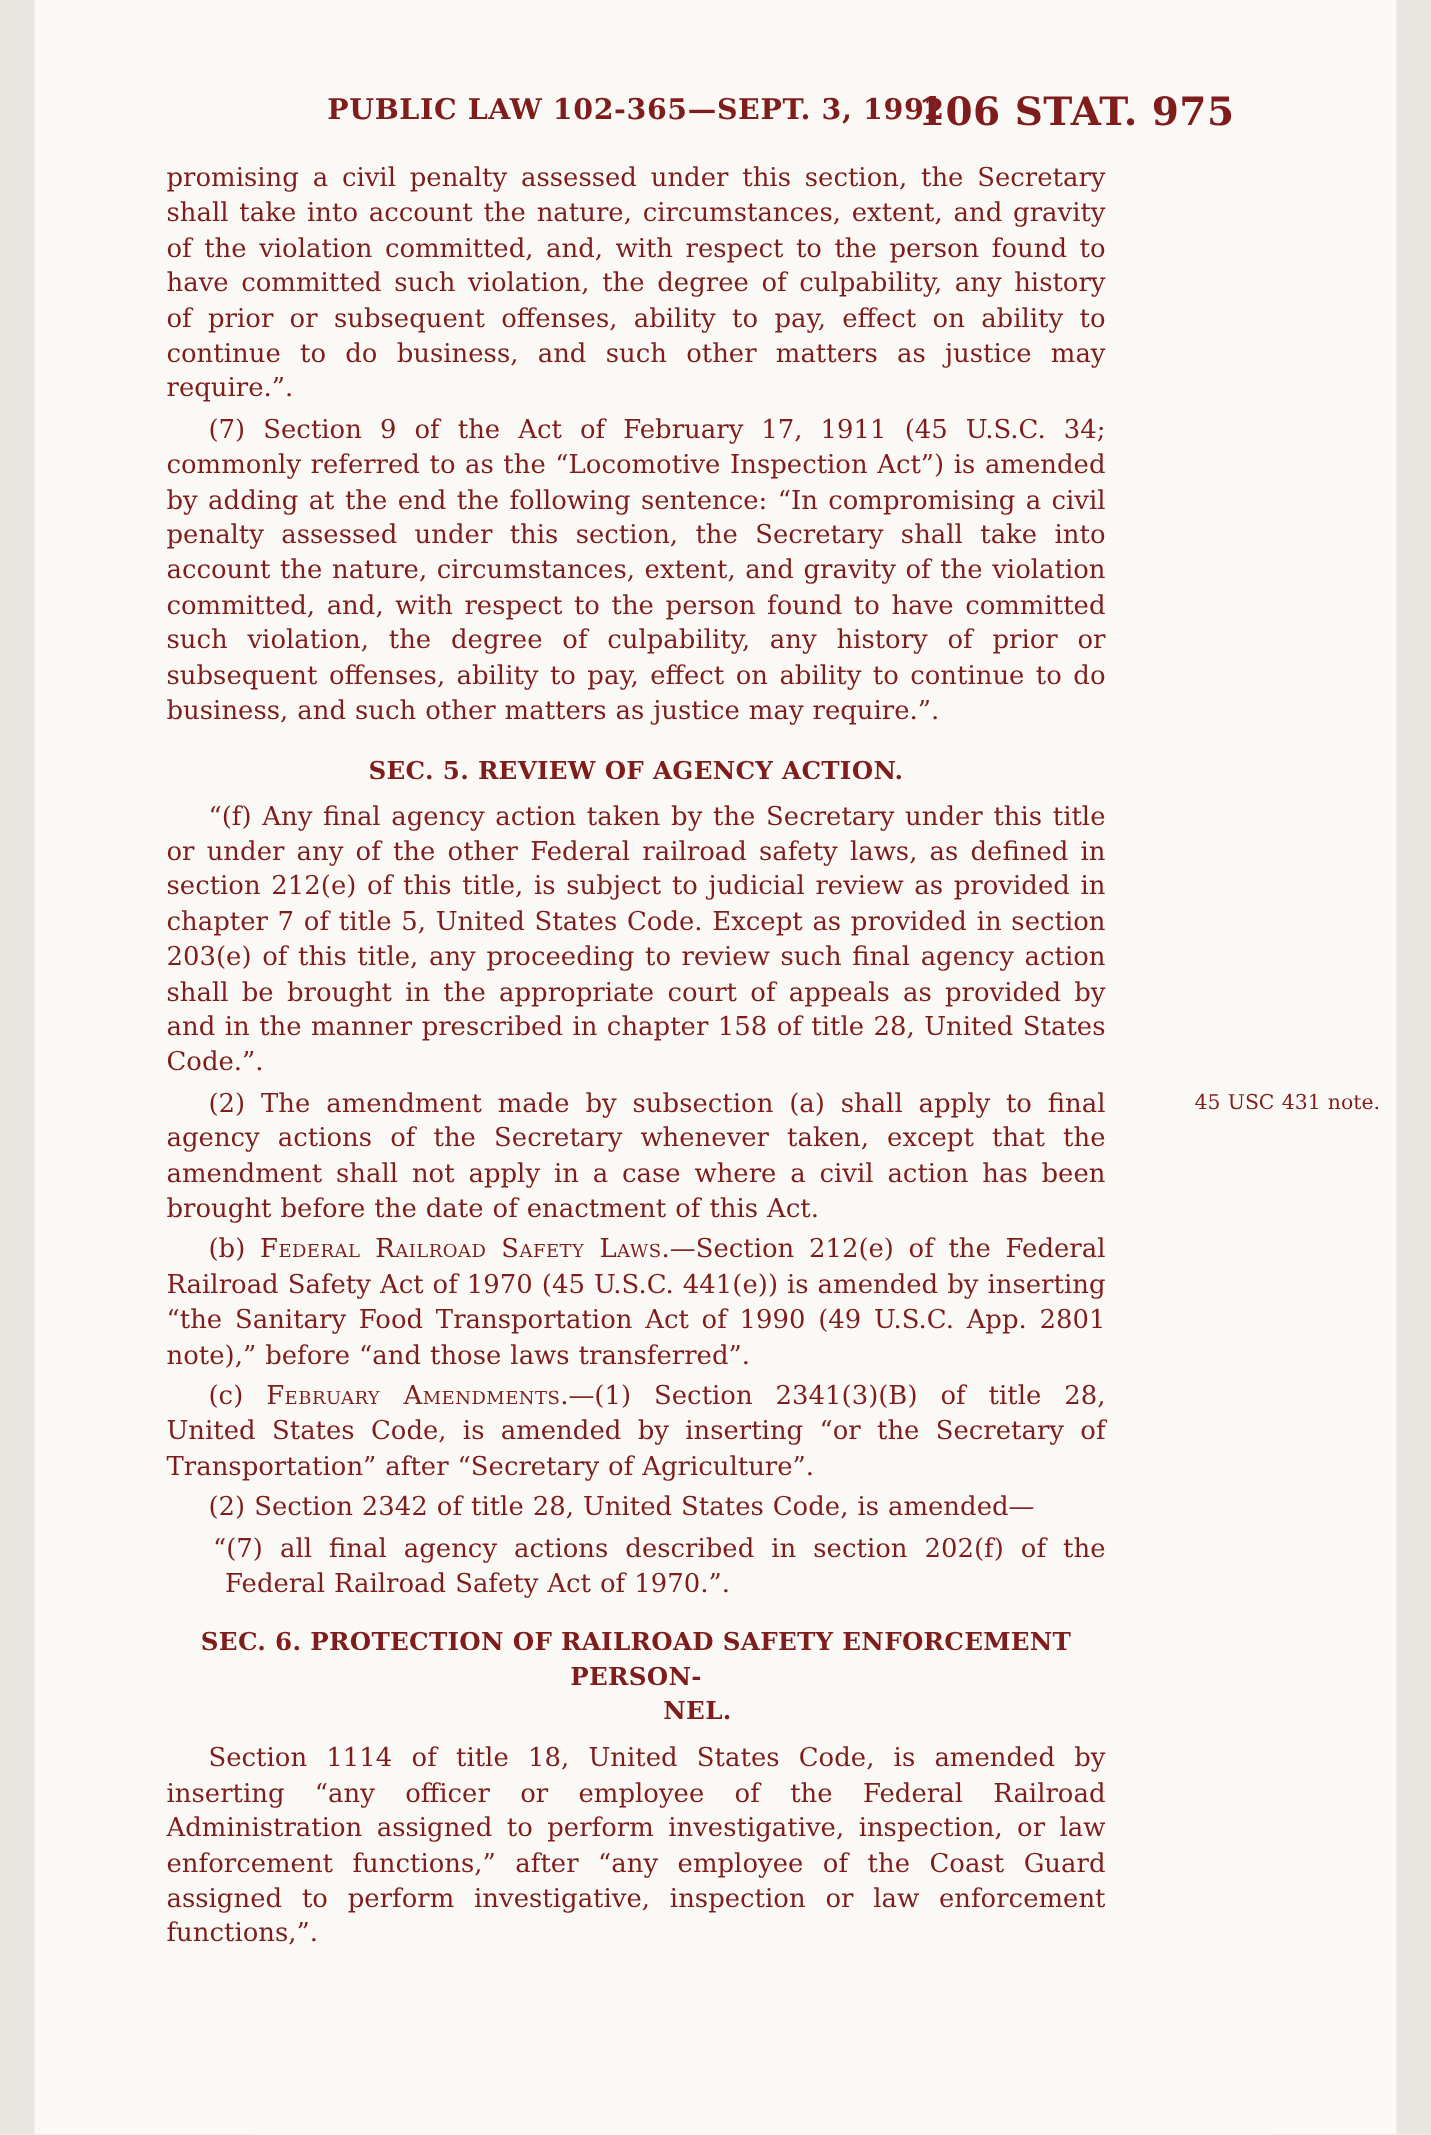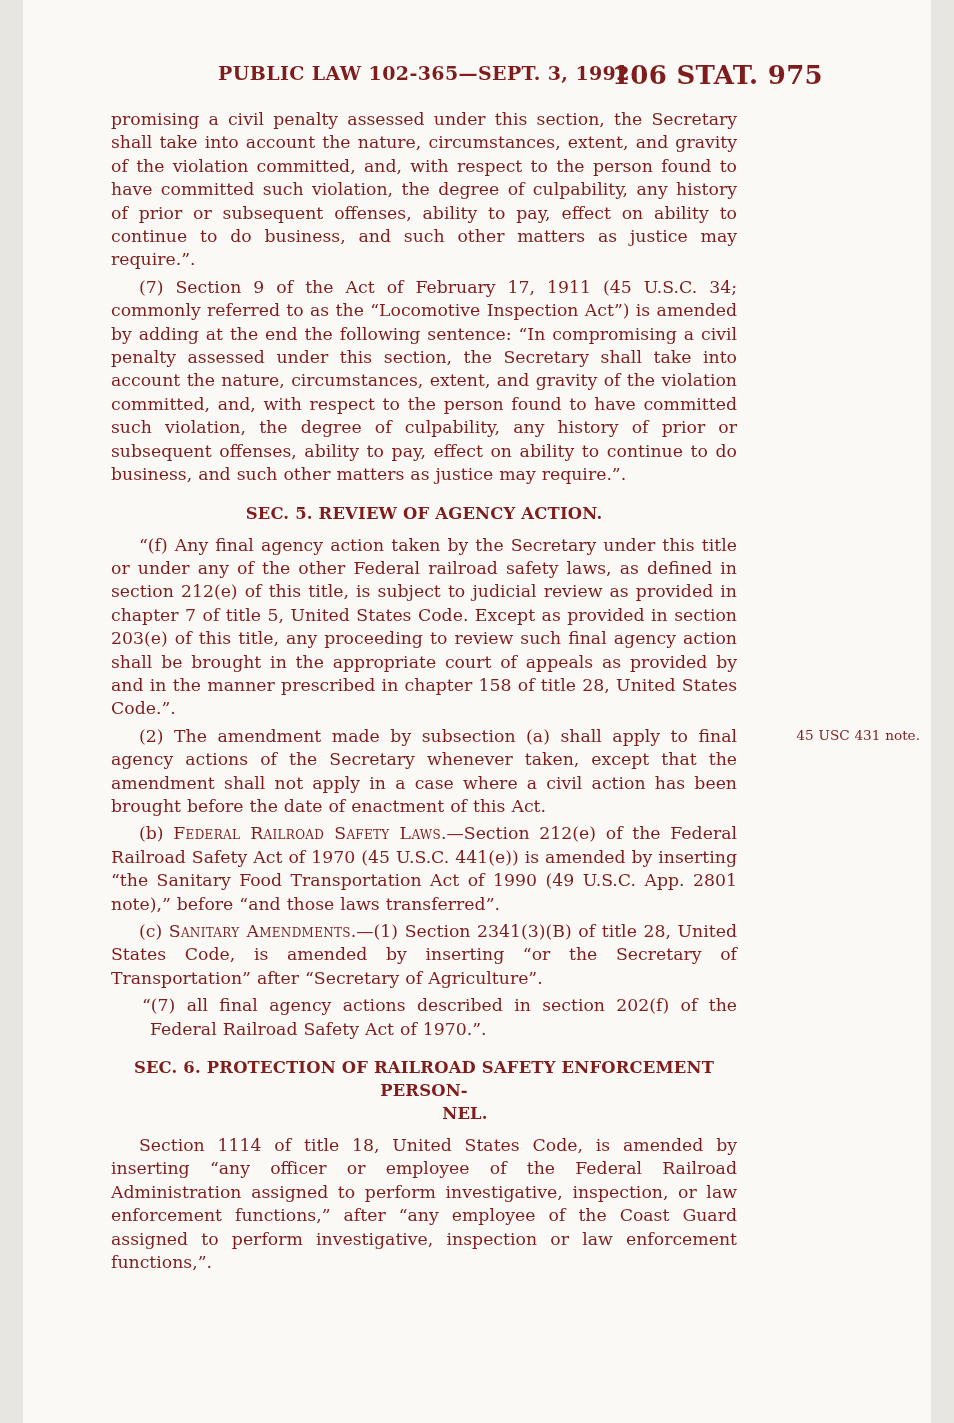--- a/index.html
+++ b/index.html
@@ -93,19 +93,20 @@
 
   <span class="stat-number">106 STAT. 975</span>
 
   <div class="column">
       <p class="body-par p-flush"><span>promising a civil penalty assessed under this section, the Secretary shall take into account the nature, circumstances, extent, and gravity of the violation committed, and, with respect to the person found to have committed such violation, the degree of culpability, any history of prior or subsequent offenses, ability to pay, effect on ability to continue to do business, and such other matters as justice may require.”.</span></p>
       <p class="body-par p-indent"><span>(7) Section 9 of the Act of February 17, 1911 (45 U.S.C. 34; commonly referred to as the “Locomotive Inspection Act”) is amended by adding at the end the following sentence: “In compromising a civil penalty assessed under this section, the Secretary shall take into account the nature, circumstances, extent, and gravity of the violation committed, and, with respect to the person found to have committed such violation, the degree of culpability, any history of prior or subsequent offenses, ability to pay, effect on ability to continue to do business, and such other matters as justice may require.”.</span></p>
       <div class="sec-heading"><span>SEC. 5. REVIEW OF AGENCY ACTION.</span></div>
       <p class="body-par p-indent"><span>“(f) Any final agency action taken by the Secretary under this title or under any of the other Federal railroad safety laws, as defined in section 212(e) of this title, is subject to judicial review as provided in chapter 7 of title 5, United States Code. Except as provided in section 203(e) of this title, any proceeding to review such final agency action shall be brought in the appropriate court of appeals as provided by and in the manner prescribed in chapter 158 of title 28, United States Code.”.</span></p>
       <p class="body-par p-indent"><span>(2) The amendment made by subsection (a) shall apply to final agency actions of the Secretary whenever taken, except that the amendment shall not apply in a case where a civil action has been brought before the date of enactment of this Act.</span><span class="margin-note">45 USC 431 note.</span></p>
       <p class="body-par p-indent"><span>(b) </span><span class="smallcaps">Federal Railroad Safety Laws</span><span>.—Section 212(e) of the Federal Railroad Safety Act of 1970 (45 U.S.C. 441(e)) is amended by inserting “the Sanitary Food Transportation Act of 1990 (49 U.S.C. App. 2801 note),” before “and those laws transferred”.</span></p>
-      <p class="body-par p-indent"><span>(c) </span><span class="smallcaps">Sanitary Amendments</span><span>.—(1) Section 2341(3)(B) of title 28, United States Code, is amended by inserting “or the Secretary of Transportation” after “Secretary of Agriculture”.</span></p>
+      <p class="body-par p-indent"><span>(c) </span><span class="smallcaps">February Amendments</span><span>.—(1) Section 2341(3)(B) of title 28, United States Code, is amended by inserting “or the Secretary of Transportation” after “Secretary of Agriculture”.</span></p>
+      <p class="body-par p-indent"><span>(2) Section 2342 of title 28, United States Code, is amended—</span></p>
       <p class="body-par p-subhang"><span>“(7) all final agency actions described in section 202(f) of the Federal Railroad Safety Act of 1970.”.</span></p>
       <div class="sec-heading"><span>SEC. 6. PROTECTION OF RAILROAD SAFETY ENFORCEMENT PERSON-</span><br><span class="runover-indent">NEL.</span></div>
       <p class="body-par p-indent"><span>Section 1114 of title 18, United States Code, is amended by inserting “any officer or employee of the Federal Railroad Administration assigned to perform investigative, inspection, or law enforcement functions,” after “any employee of the Coast Guard assigned to perform investigative, inspection or law enforcement functions,”.</span></p>
     </div>
 
 </div>
 
 </body></html>

